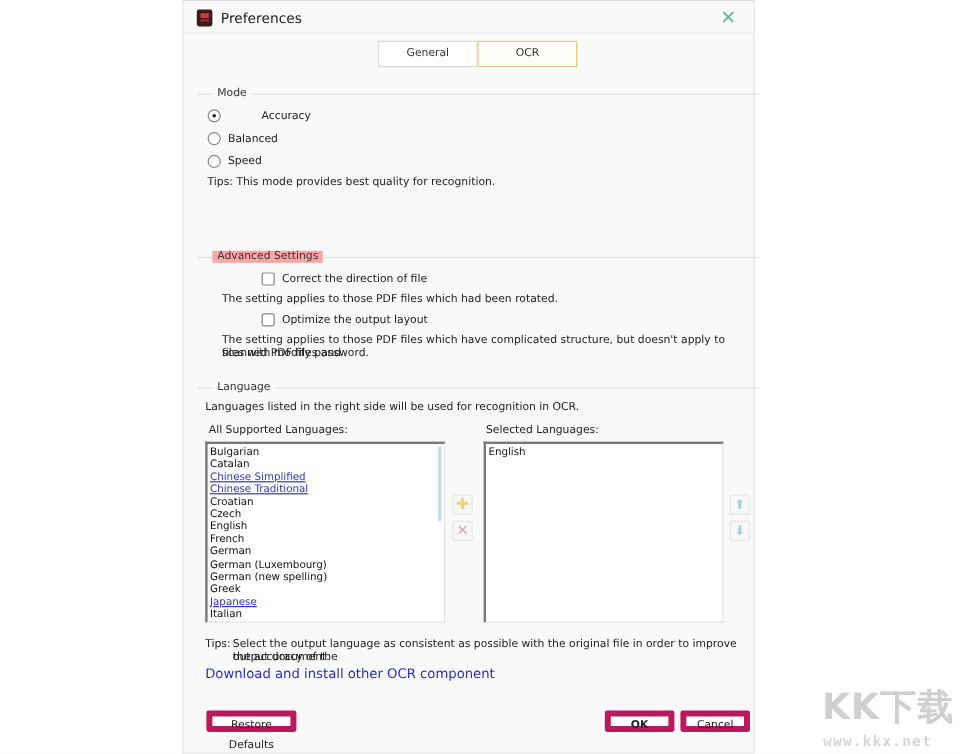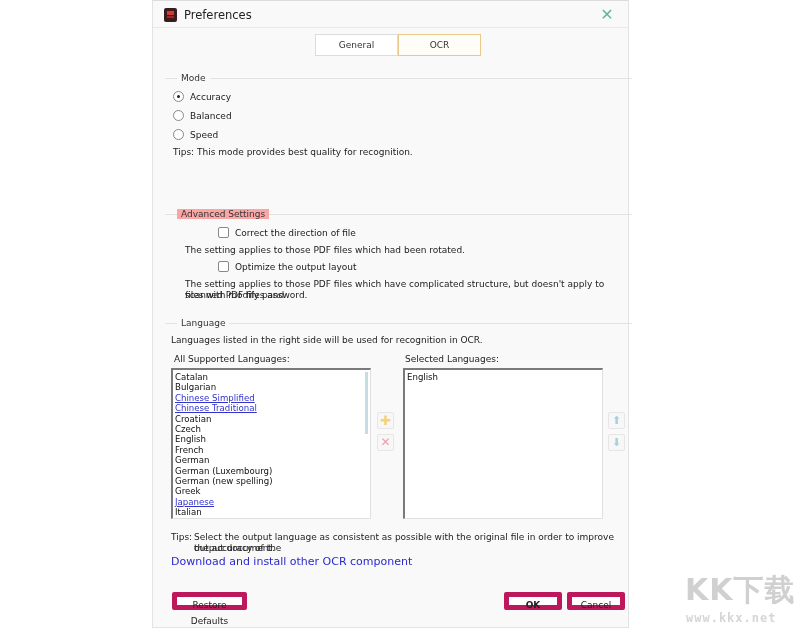--- a/index.html
+++ b/index.html
@@ -98,21 +98,21 @@
   </div>
 
   <div class="tabs">
     <div class="tab">General</div>
     <div class="tab active">OCR</div>
   </div>
 
   <div class="group-line" style="left:12px; top:77px; width:467px;"></div>
   <div class="group-title" style="top:72px; background:#f9f9f9; padding:0 4px; left:24px;">Mode</div>
 
-  <div class="radio-row" style="top:90px;">
+  <div class="radio-row" style="top:90px;gap:28px;">
     <div class="radio checked"></div>
     <span>Accuracy</span>
   </div>
   <div class="radio-row" style="top:109px;">
     <div class="radio"></div>
     <span>Balanced</span>
   </div>
   <div class="radio-row" style="top:128px;">
     <div class="radio"></div>
     <span>Speed</span>
@@ -137,22 +137,22 @@
 
   <div class="group-line" style="left:12px; top:322px; width:467px;"></div>
   <div class="group-title" style="top:317px; background:#f9f9f9; padding:0 4px; left:24px;">Language</div>
   <div class="text" style="left:18px; top:334px;">Languages listed in the right side will be used for recognition in OCR.</div>
 
   <div class="text" style="left:21px; top:353px;">All Supported Languages:</div>
   <div class="text" style="left:252px; top:353px;">Selected Languages:</div>
 
   <div class="listbox" style="left:18px; top:367px; width:200px; height:151px;">
     <div style="padding-top:2px;">
+      <div class="list-item">Bulgarian</div>
       <div class="list-item">Catalan</div>
-      <div class="list-item">Bulgarian</div>
       <div class="list-item link">Chinese Simplified</div>
       <div class="list-item link">Chinese Traditional</div>
       <div class="list-item">Croatian</div>
       <div class="list-item">Czech</div>
       <div class="list-item">English</div>
       <div class="list-item">French</div>
       <div class="list-item">German</div>
       <div class="list-item">German (Luxembourg)</div>
       <div class="list-item">German (new spelling)</div>
       <div class="list-item">Greek</div>

